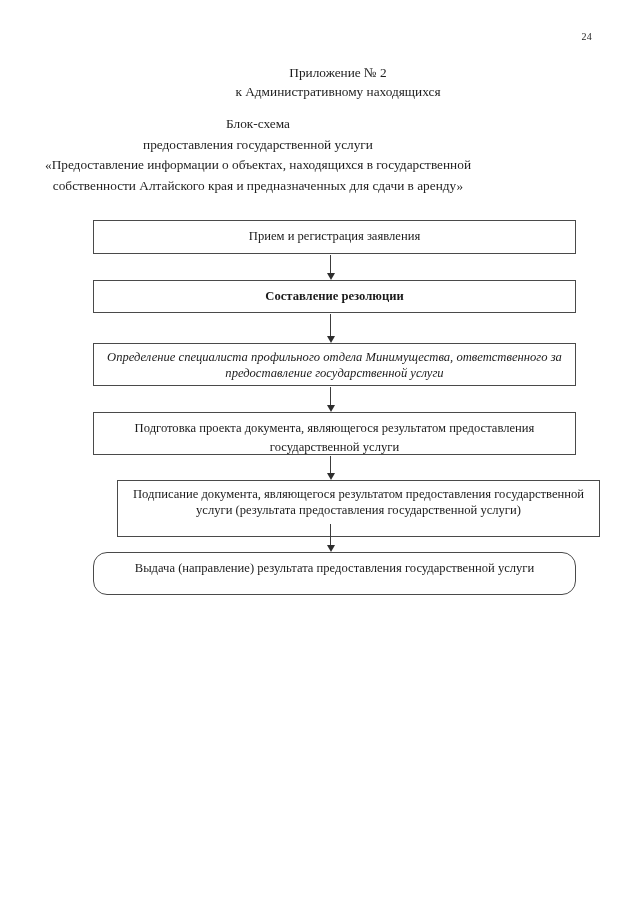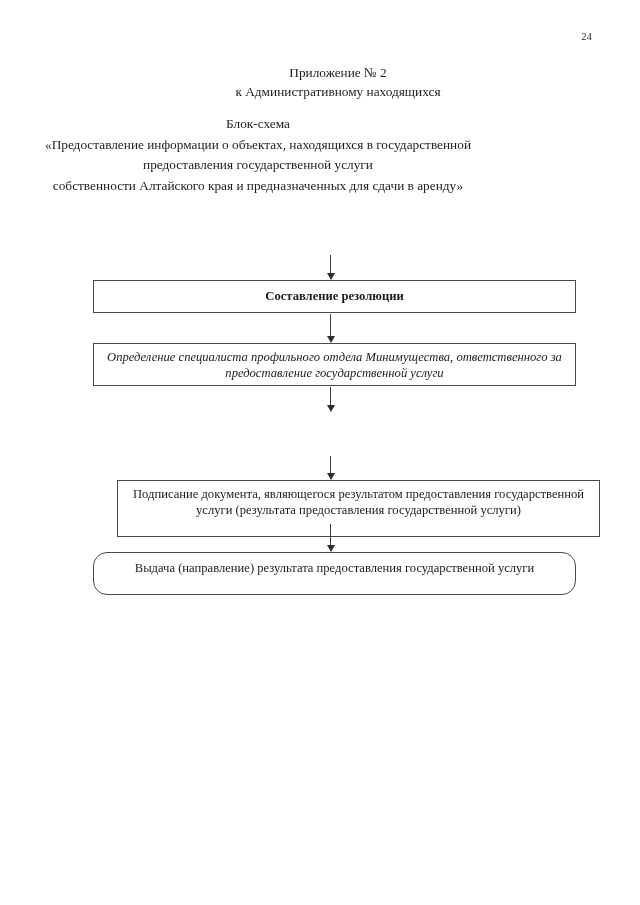--- a/index.html
+++ b/index.html
@@ -127,42 +127,48 @@
 
 <div class="page-number">24</div>
 
 <div class="appendix">
   <span class="ln1">Приложение № 2</span>
   <span class="ln2">к Административному находящихся</span>
 </div>
 
 <div class="doc-title">
   <span>Блок-схема</span>
+  <span>предоставления государственной услуги</span>
   <span>«Предоставление информации о объектах, находящихся в государственной</span>
-  <span>предоставления государственной услуги</span>
   <span>собственности Алтайского края и предназначенных для сдачи в аренду»</span>
 </div>
 
 <div class="flowchart">
 
+  <div class="node" id="node-1">
+    <span class="txt">Прием и регистрация заявления</span>
+  </div>
 
   <div class="arrow" id="arrow-1"></div>
 
   <div class="node" id="node-2">
     <span class="txt">Составление резолюции</span>
   </div>
 
   <div class="arrow" id="arrow-2"></div>
 
   <div class="node" id="node-3">
     <span class="txt">Определение специалиста профильного отдела Минимущества, ответственного за предоставление государственной услуги</span>
   </div>
 
   <div class="arrow" id="arrow-3"></div>
 
+  <div class="node" id="node-4">
+    <span class="txt">Подготовка проекта документа, являющегося результатом предоставления государственной услуги</span>
+  </div>
 
   <div class="arrow" id="arrow-4"></div>
 
   <div class="node" id="node-5">
     <span class="txt">Подписание документа, являющегося результатом предоставления государственной услуги (результата предоставления государственной услуги)</span>
   </div>
 
   <div class="arrow" id="arrow-5"></div>
 
   <div class="node" id="node-6">

